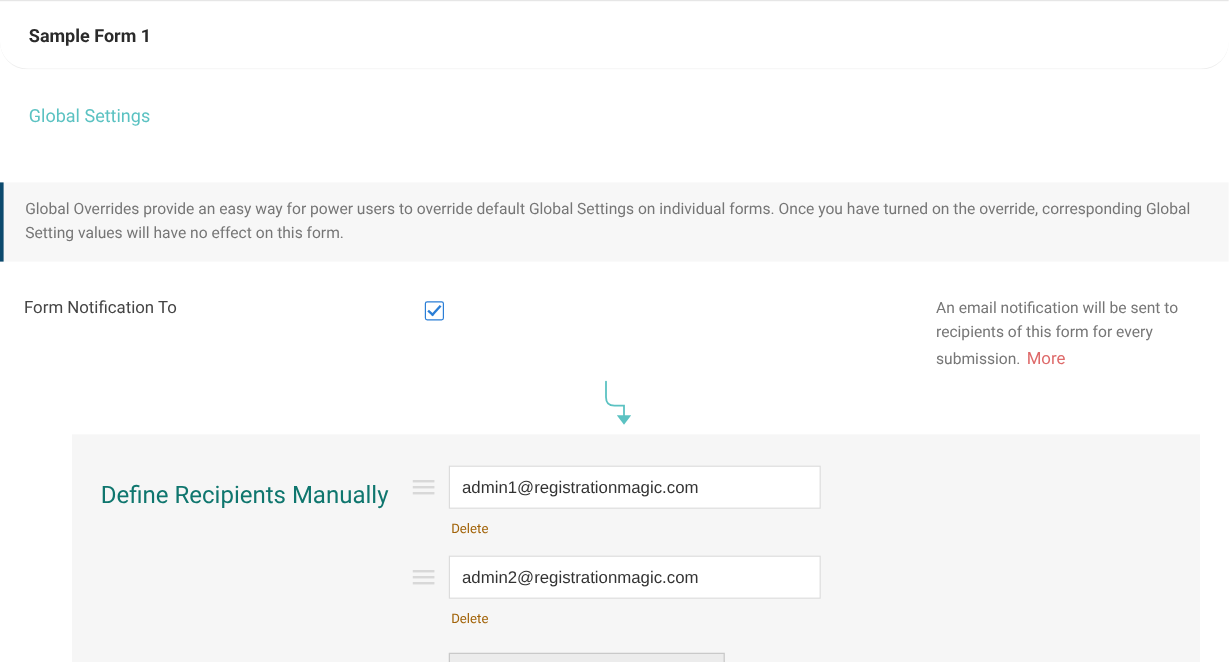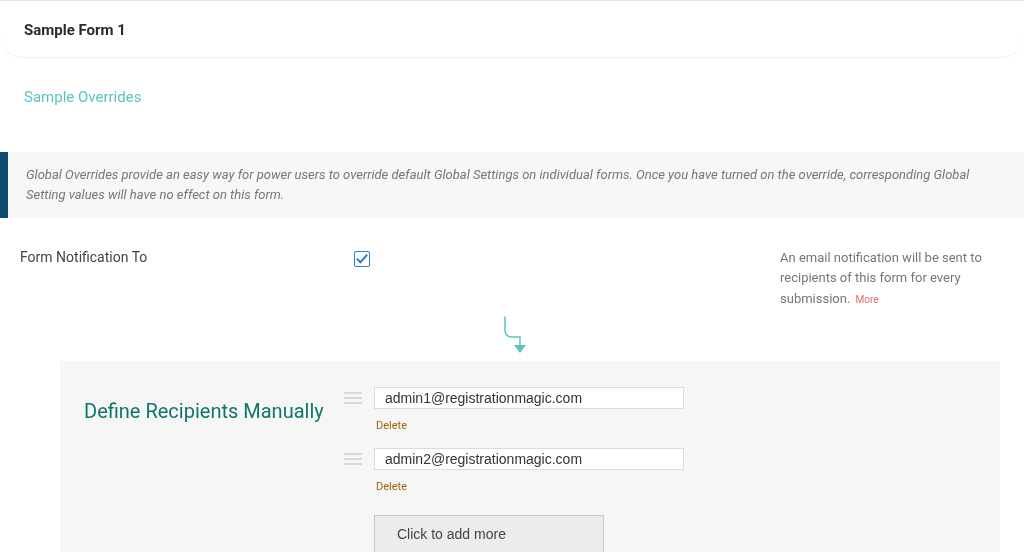--- a/index.html
+++ b/index.html
@@ -36,26 +36,25 @@
   }
   .section-title {
     font-size: 15px;
     color: #5bc2c2;
     font-weight: 400;
   }
 
   
   .info-bar {
     background: #f7f7f7;
-    border-left: 8px solid #0c4a6e;
+    border-left: 3px solid #0c4a6e;
     padding: 13px 22px 13px 18px;
     color: #767676;
     font-size: 13px;
     line-height: 1.55;
-    font-style: italic;
   }
 
   
   .setting-row {
     display: flex;
     padding: 30px 24px 12px 20px;
     align-items: flex-start;
   }
   .setting-label {
     flex: 0 0 330px;
@@ -71,21 +70,21 @@
     padding-left: 40px;
     color: #767676;
     font-size: 13px;
     line-height: 1.55;
     text-align: left;
     margin-left: auto;
     max-width: 260px;
   }
   .more-link {
     color: #de6a6a;
-    font-size: 10px;
+    font-size: 14px;
     cursor: pointer;
     margin-left: 2px;
   }
 
   
   .checkbox {
     appearance: none;
     width: 16px;
     height: 16px;
     border: 1px solid #2b7ed6;
@@ -159,21 +158,21 @@
   .drag-icon span {
     display: block;
     height: 2px;
     background: #d8d8d8;
     width: 18px;
   }
   .email-input {
     flex: 1;
     border: 1px solid #dcdcdc;
     background: #fff;
-    height: 22px;
+    height: 36px;
     padding: 0 10px;
     font-size: 14px;
     color: #333;
     outline: none;
   }
   .delete-link {
     display: inline-block;
     color: #a16207;
     font-size: 11px;
     margin: 6px 0 16px 32px;
@@ -196,21 +195,21 @@
 </head>
 <body>
 
 <div class="page">
 
   <div class="header">
     <h1>Sample Form 1</h1>
   </div>
 
   <div class="section-title-wrap">
-    <span class="section-title">Sample Overrides</span>
+    <span class="section-title">Global Settings</span>
   </div>
 
   <div class="info-bar">
     <span>Global Overrides provide an easy way for power users to override default Global Settings on individual forms. Once you have turned on the override, corresponding Global Setting values will have no effect on this form.</span>
   </div>
 
   <div class="setting-row">
     <div class="setting-label">Form Notification To</div>
     <div class="setting-control">
       <input type="checkbox" class="checkbox" checked="" style="">

